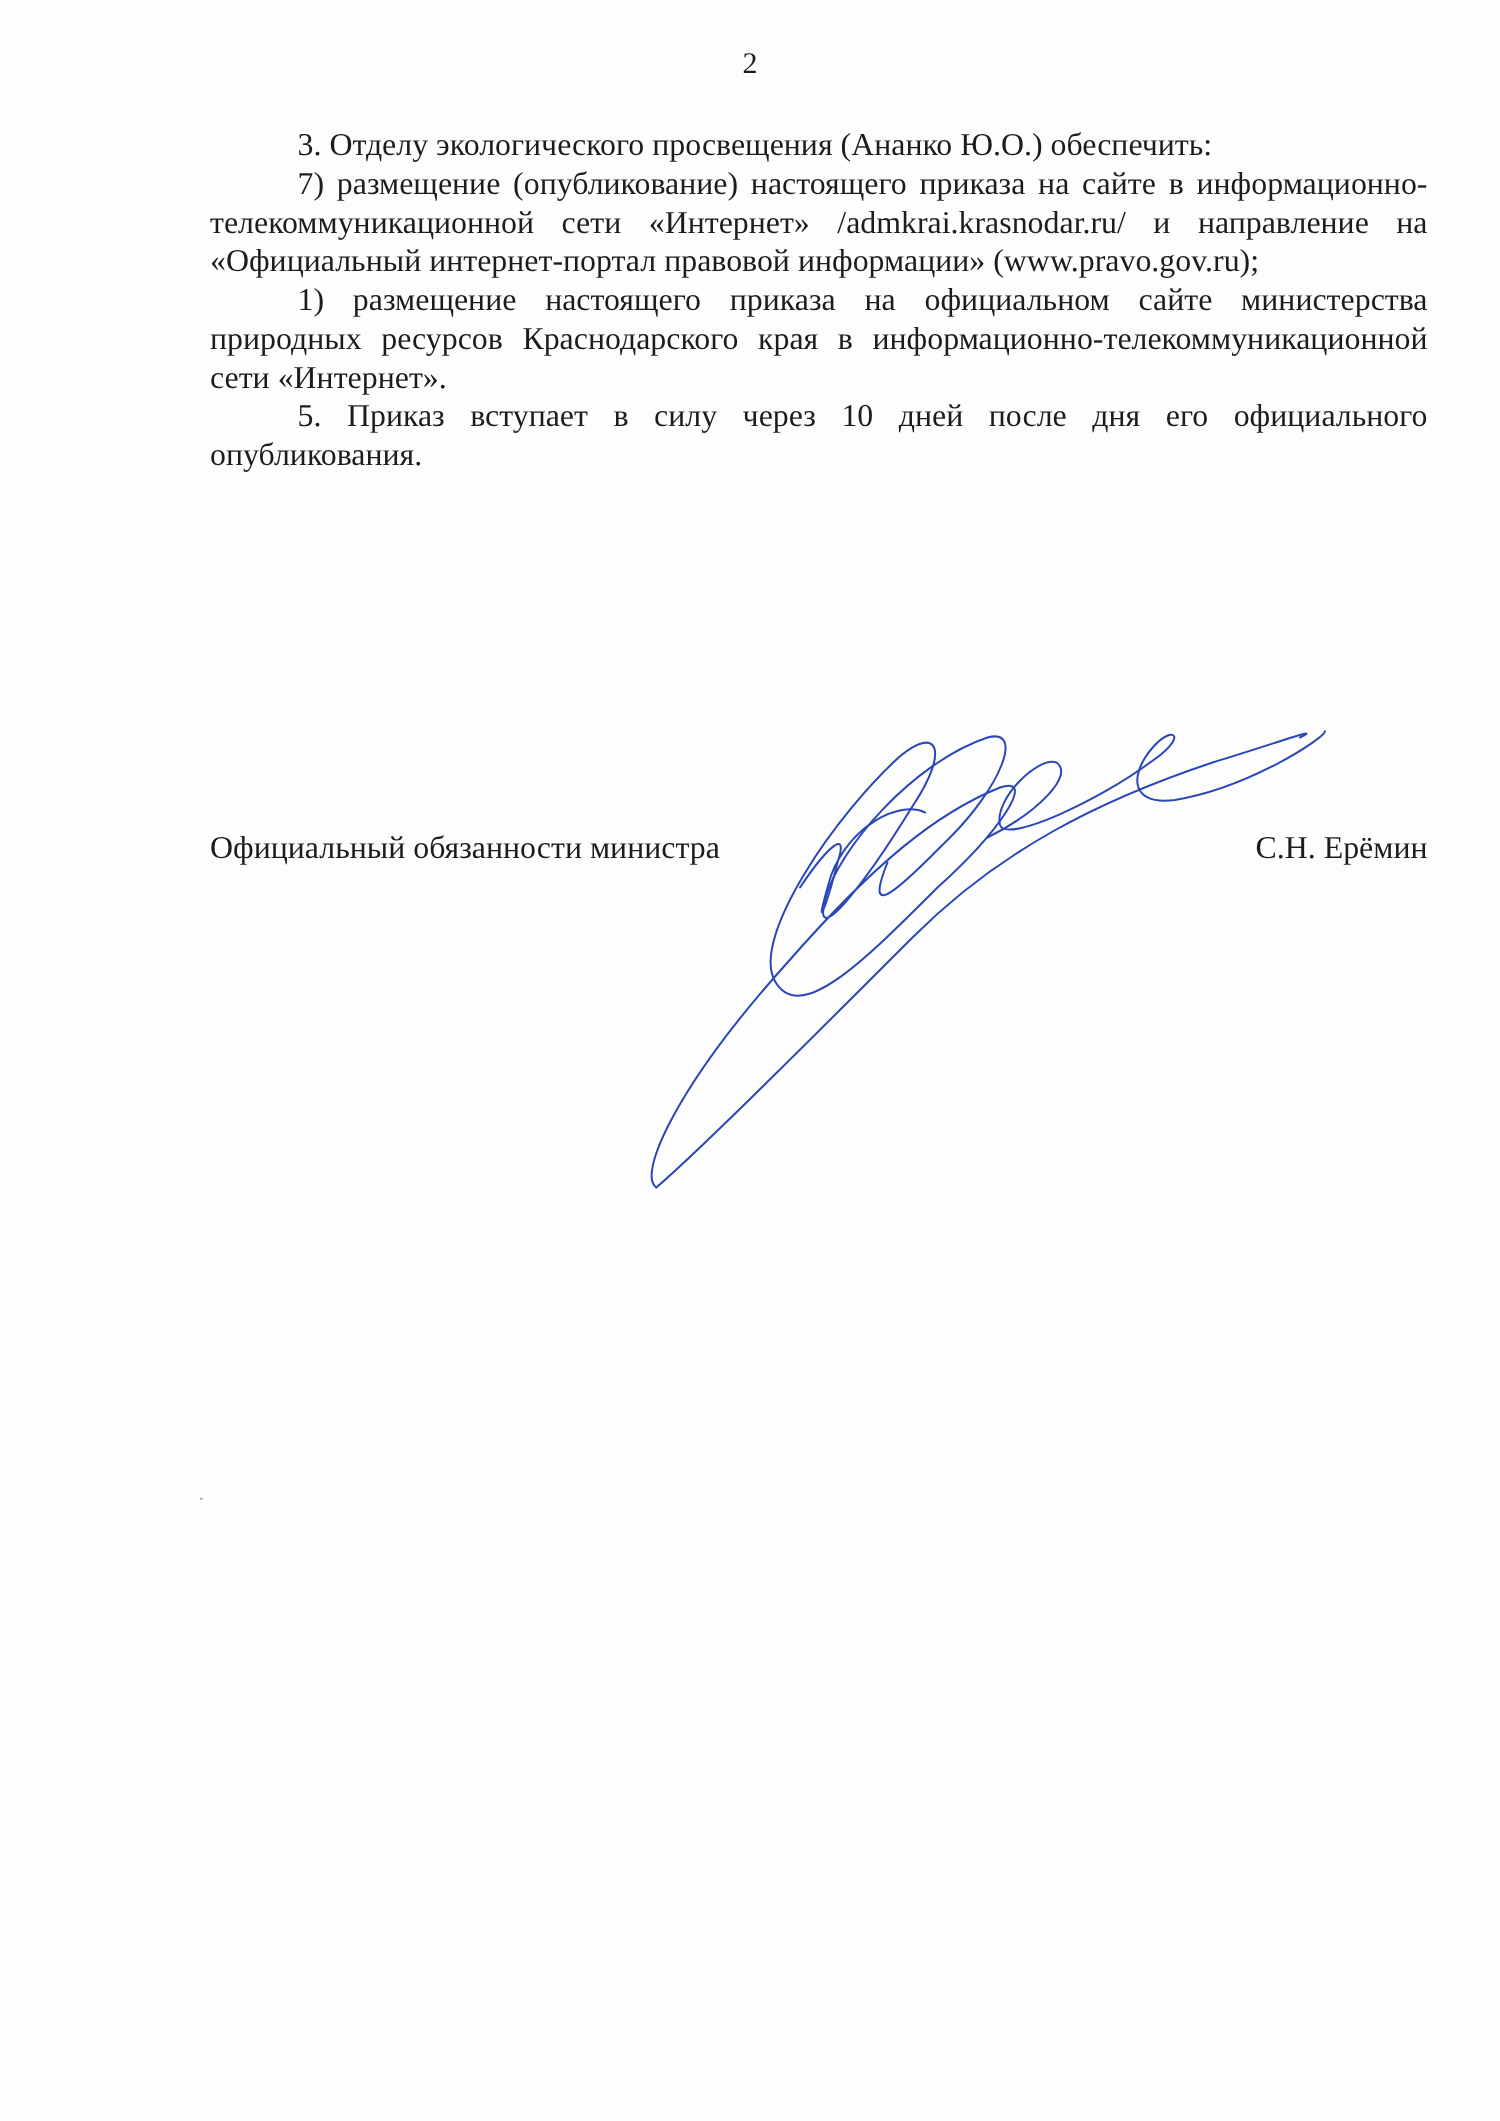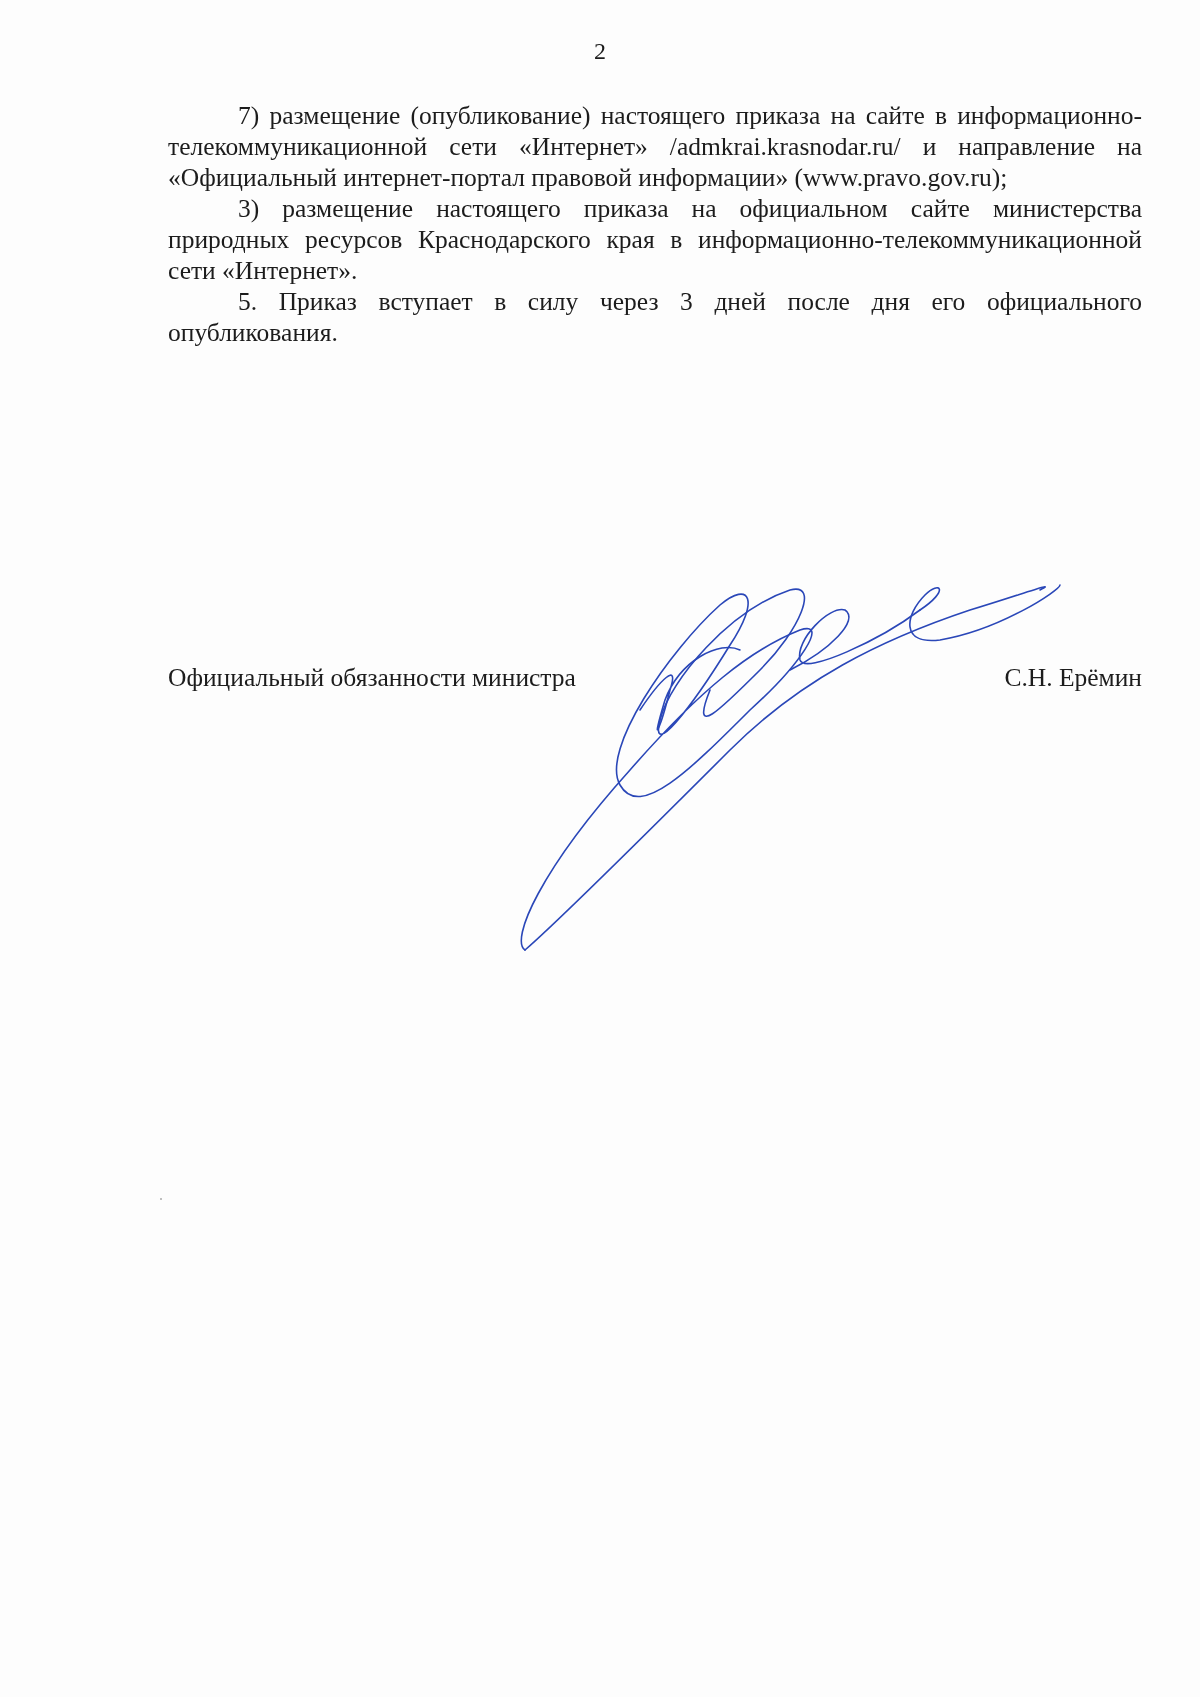--- a/index.html
+++ b/index.html
@@ -26,23 +26,24 @@
   .sig-name { position: absolute; right: 0; top: 0; }
   .signature-svg { position: absolute; left: 500px; top: 570px; }
   .speck { position: absolute; left: 160px; top: 1198px; width: 2px; height: 2px; background: #aaa; border-radius: 50%; }
 </style>
 </head>
 <body>
 
 <div class="page-number">2</div>
 
 <div class="body-text">
+  <p class="para">3. Отделу экологического просвещения (Ананко Ю.О.) обеспечить:</p>
   <p class="para">7) размещение (опубликование) настоящего приказа на сайте в информационно-телекоммуникационной сети «Интернет» /admkrai.krasnodar.ru/ и направление на «Официальный интернет-портал правовой информации» (www.pravo.gov.ru);</p>
-  <p class="para">3) размещение настоящего приказа на официальном сайте министерства природных ресурсов Краснодарского края в информационно-телекоммуникационной сети «Интернет».</p>
-  <p class="para">5. Приказ вступает в силу через 3 дней после дня его официального опубликования.</p>
+  <p class="para">1) размещение настоящего приказа на официальном сайте министерства природных ресурсов Краснодарского края в информационно-телекоммуникационной сети «Интернет».</p>
+  <p class="para">5. Приказ вступает в силу через 10 дней после дня его официального опубликования.</p>
 </div>
 
 <div class="signature-block">
   <span class="sig-title">Официальный обязанности министра</span>
   <span class="sig-name">С.Н. Ерёмин</span>
 </div>
 
 <svg class="signature-svg" width="640" height="390" viewBox="0 0 640 390" fill="none" stroke="#2a47b8" stroke-width="1.6" stroke-linecap="round">
   <path d="M25 380 C 10 370, 40 300, 130 200 C 200 120, 250 80, 300 60 C 330 50, 300 95, 250 140 C 190 200, 140 250, 120 215 C 100 180, 170 80, 220 35 C 250 10, 260 30, 230 75 C 190 140, 150 190, 160 150"></path>
   <path d="M25 380 C 60 350, 150 260, 230 180 C 300 110, 380 70, 470 40 C 520 25, 560 10, 540 20"></path>

